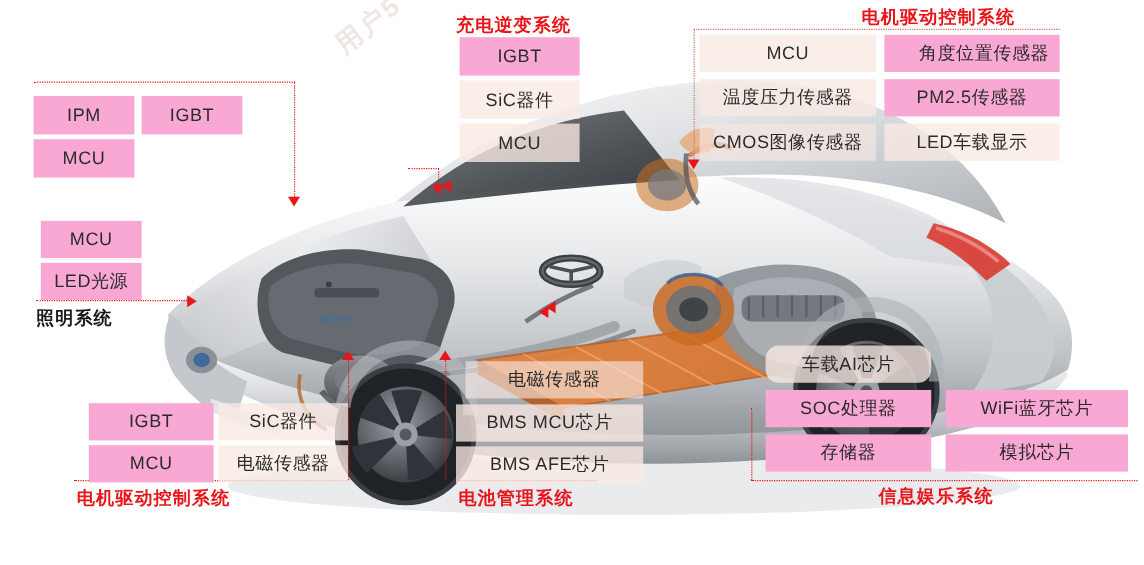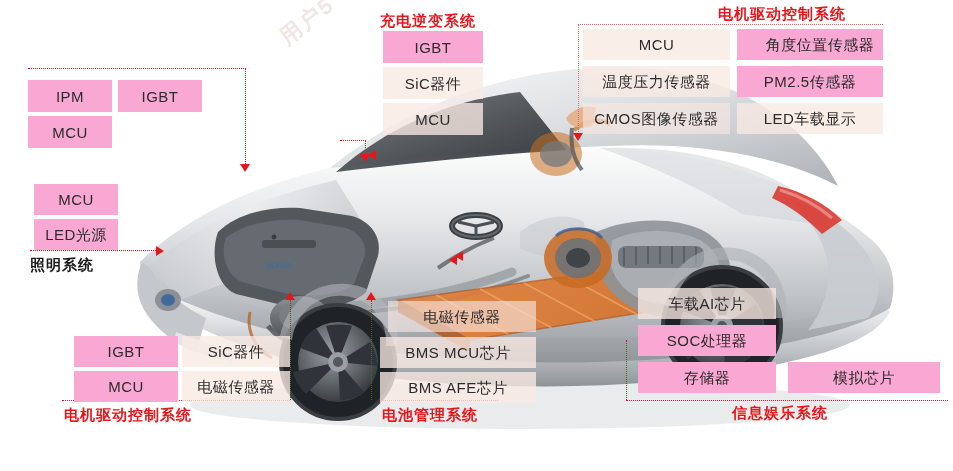--- a/index.html
+++ b/index.html
@@ -344,19 +344,20 @@
   <div class="chip translucent" style="left:182px;top:336px;width:108px;height:31px;">SiC器件</div>
   <div class="chip" style="left:74px;top:371px;width:104px;height:31px;">MCU</div>
   <div class="chip translucent" style="left:182px;top:371px;width:108px;height:31px;">电磁传感器</div>
   <div class="sec-title" style="left:64px;top:406px;">电机驱动控制系统</div>
 
   <div class="chip translucent2" style="left:388px;top:301px;width:148px;height:31px;">电磁传感器</div>
   <div class="chip translucent" style="left:380px;top:337px;width:156px;height:31px;">BMS MCU芯片</div>
   <div class="chip translucent" style="left:380px;top:372px;width:156px;height:31px;">BMS AFE芯片</div>
   <div class="sec-title" style="left:382px;top:406px;">电池管理系统</div>
 
-  <div class="chip translucent" style="left:638px;top:288px;width:138px;height:31px;">车载AI芯片</div>
+  <div class="chip translucent" style="left:638px;top:288px;width:138px;height:31px;border-radius:11px;">车载AI芯片</div>
   <div class="chip" style="left:638px;top:325px;width:138px;height:31px;">SOC处理器</div>
+  <div class="chip" style="left:788px;top:325px;width:152px;height:31px;">WiFi蓝牙芯片</div>
   <div class="chip" style="left:638px;top:362px;width:138px;height:31px;">存储器</div>
   <div class="chip" style="left:788px;top:362px;width:152px;height:31px;">模拟芯片</div>
   <div class="sec-title" style="left:732px;top:404px;">信息娱乐系统</div>
 
 </div>
 
 </body></html>

